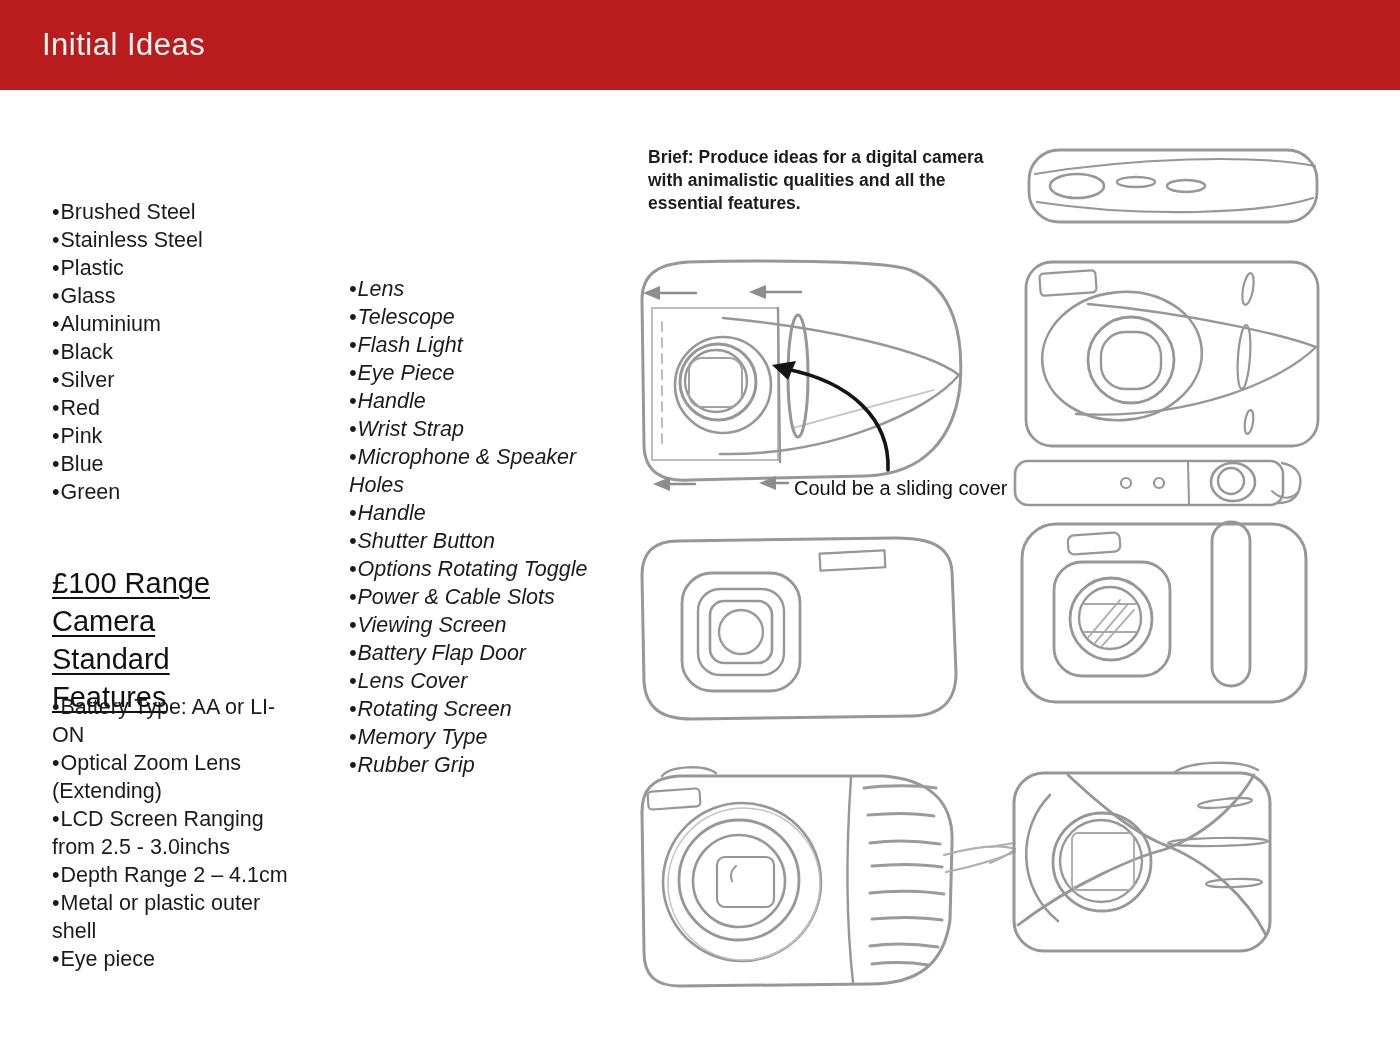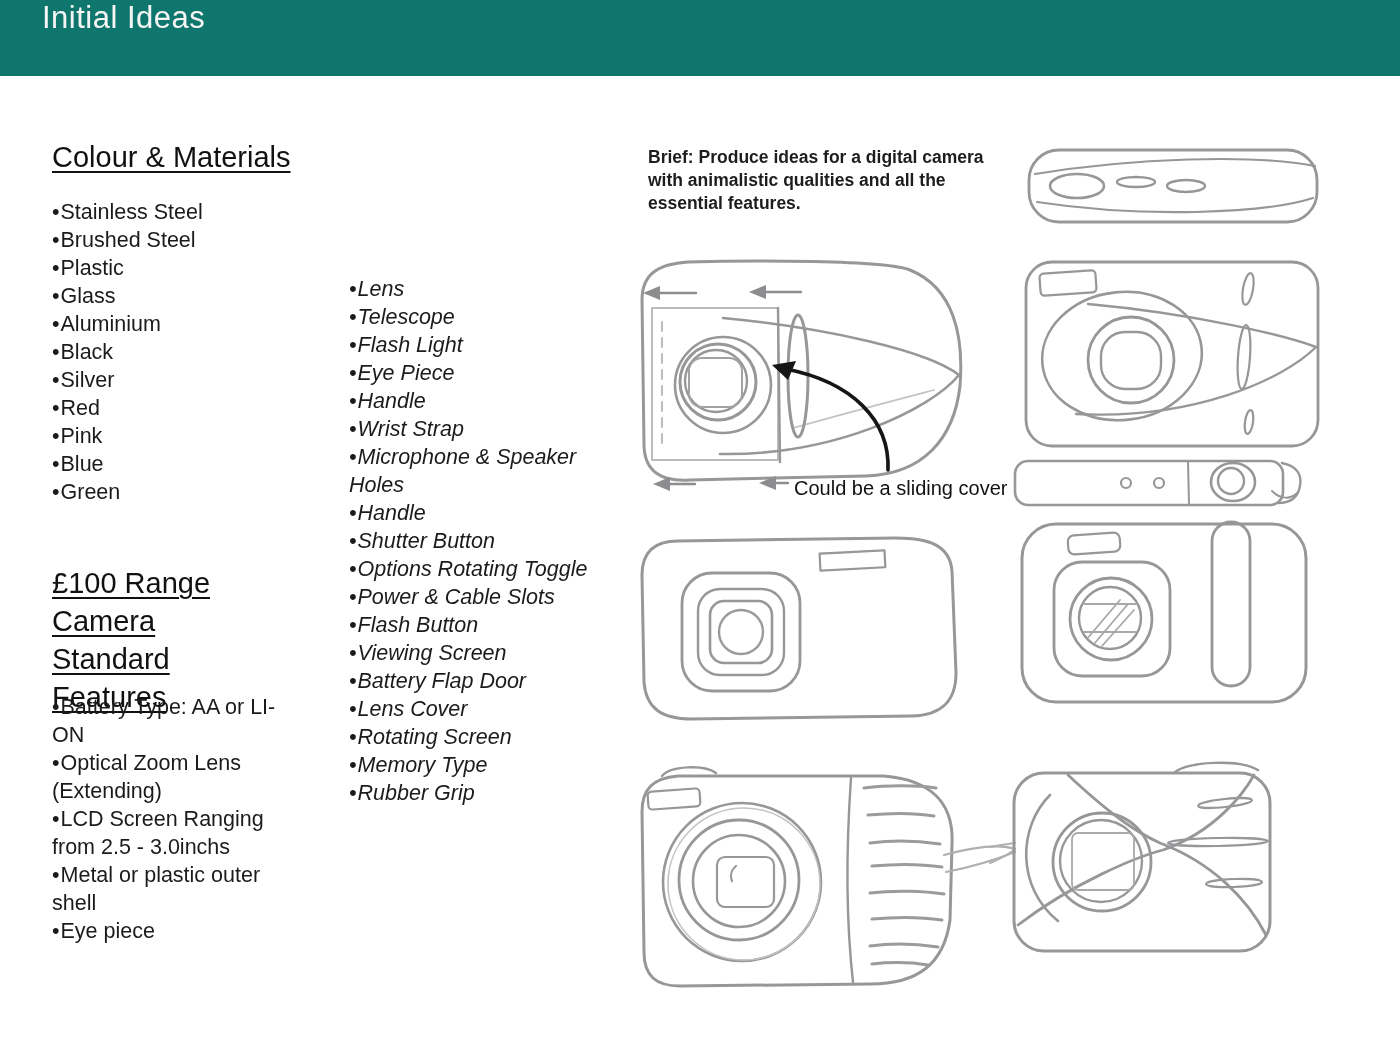--- a/index.html
+++ b/index.html
@@ -1,22 +1,22 @@
 <!DOCTYPE html>
 <html><head>
 <meta charset="utf-8">
 <style>
   html,body{margin:0;padding:0;background:#ffffff;}
   body{width:1400px;height:1050px;overflow:hidden;
        font-family:"Liberation Sans",sans-serif;color:#1b1b1b;}
   .page{position:relative;width:1400px;height:1050px;background:#ffffff;}
 
   
-  .titlebar{position:absolute;left:0;top:0;width:1400px;height:76px;
-            background:#0f766e;display:flex;}
+  .titlebar{position:absolute;left:0;top:0;width:1400px;height:90px;
+            background:#b91c1c;display:flex;align-items:center;}
   .titlebar h1{margin:0 0 0 42px;font-size:31px;font-weight:normal;
                color:#f5f5f5;letter-spacing:0.5px;}
 
   
   .block{position:absolute;}
   h2{margin:0;font-size:29px;line-height:38px;font-weight:normal;color:#111;
      text-decoration:underline;text-decoration-thickness:2px;text-underline-offset:4px;}
   ul{margin:0;padding:0;list-style:none;font-size:21.5px;line-height:28px;color:#1b1b1b;}
   ul li::before{content:"\2022";margin-right:1px;}
 
@@ -49,57 +49,56 @@
       <pattern id="hatchDense" width="5" height="5" patternUnits="userSpaceOnUse" patternTransform="rotate(70)">
         <line x1="0" y1="0" x2="0" y2="5" stroke="#aeb0bb" stroke-width="2.1"></line>
       </pattern>
     </defs>
   </svg>
 
   <header class="titlebar">
     <h1>Initial Ideas</h1>
   </header>
 
-  <h2 class="block" id="colour-heading">Colour &amp; Materials</h2>
   <ul class="block" id="colour-list">
+    <li>Brushed Steel</li>
     <li>Stainless Steel</li>
-    <li>Brushed Steel</li>
     <li>Plastic</li>
     <li>Glass</li>
     <li>Aluminium</li>
     <li>Black</li>
     <li>Silver</li>
     <li>Red</li>
     <li>Pink</li>
     <li>Blue</li>
     <li>Green</li>
   </ul>
 
   <h2 class="block" id="std-heading">£100 Range Camera Standard Features</h2>
   <ul class="block" id="std-list">
     <li>Battery Type: AA or LI-ON</li>
     <li>Optical Zoom Lens (Extending)</li>
     <li>LCD Screen Ranging from 2.5 - 3.0inchs</li>
+    <li>Depth Range 2 – 4.1cm</li>
     <li>Metal or plastic outer shell</li>
     <li>Eye piece</li>
   </ul>
 
   <ul class="block" id="design-list">
     <li>Lens</li>
     <li>Telescope</li>
     <li>Flash Light</li>
     <li>Eye Piece</li>
     <li>Handle</li>
     <li>Wrist Strap</li>
     <li>Microphone &amp; Speaker Holes</li>
     <li>Handle</li>
     <li>Shutter Button</li>
     <li>Options Rotating Toggle</li>
     <li>Power &amp; Cable Slots</li>
-    <li>Flash Button</li>
     <li>Viewing Screen</li>
     <li>Battery Flap Door</li>
     <li>Lens Cover</li>
     <li>Rotating Screen</li>
     <li>Memory Type</li>
     <li>Rubber Grip</li>
   </ul>
 
   <p class="brief">Brief: Produce ideas for a digital camera with animalistic qualities and all the essential features.</p>
 

